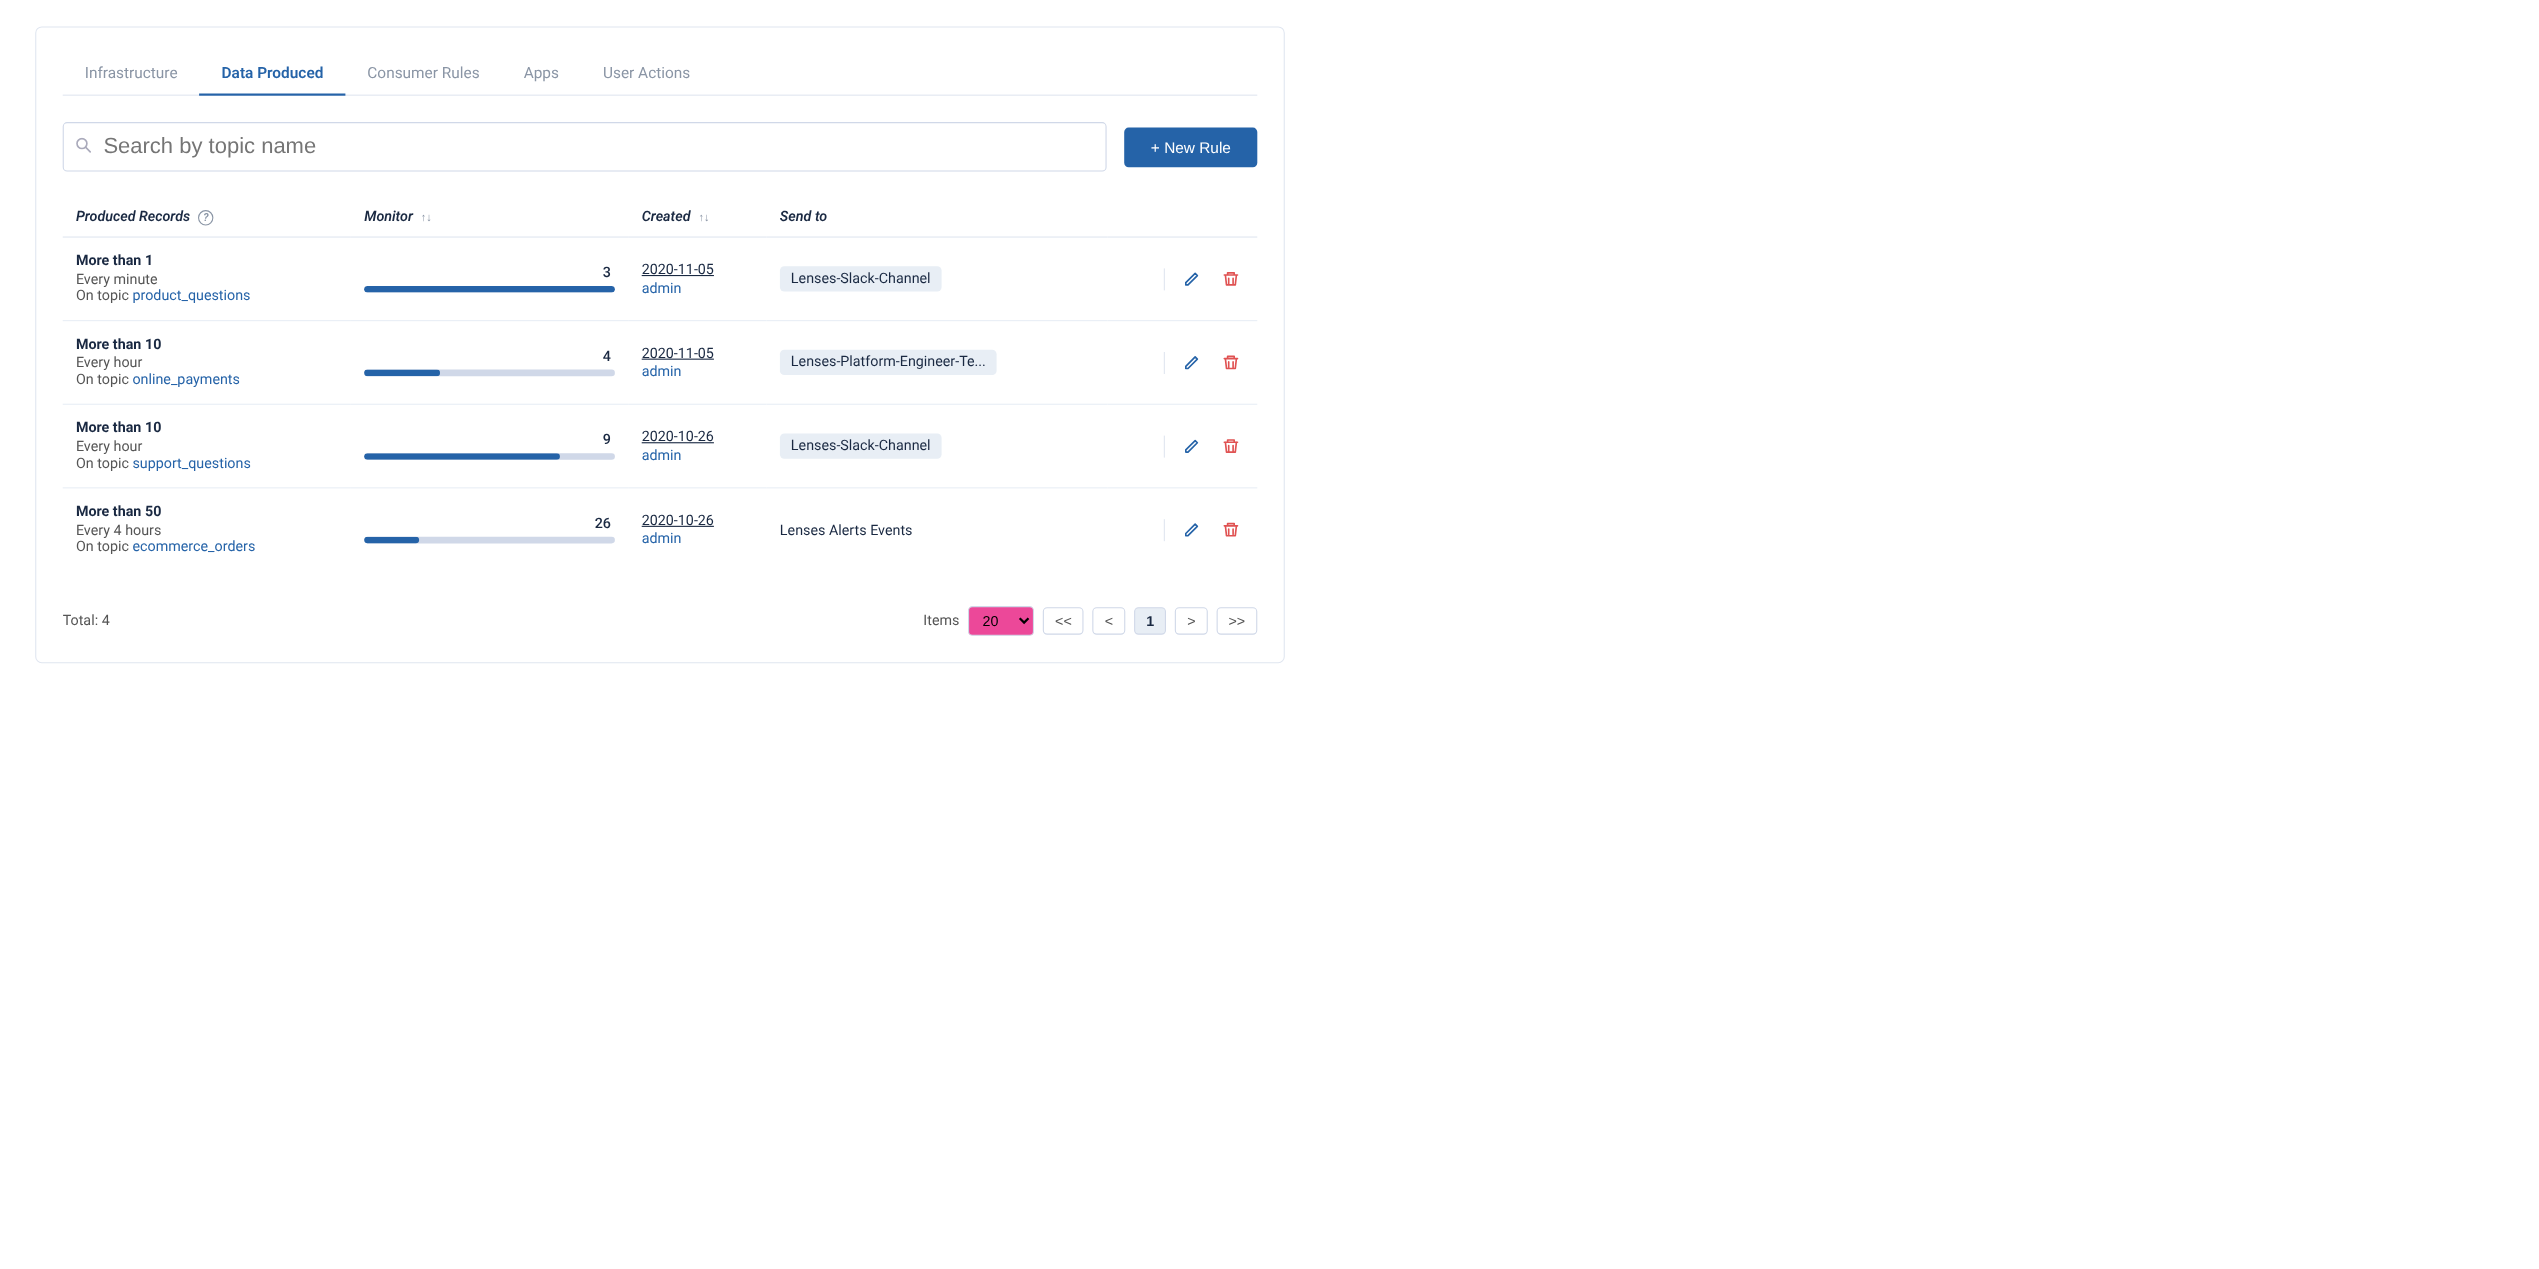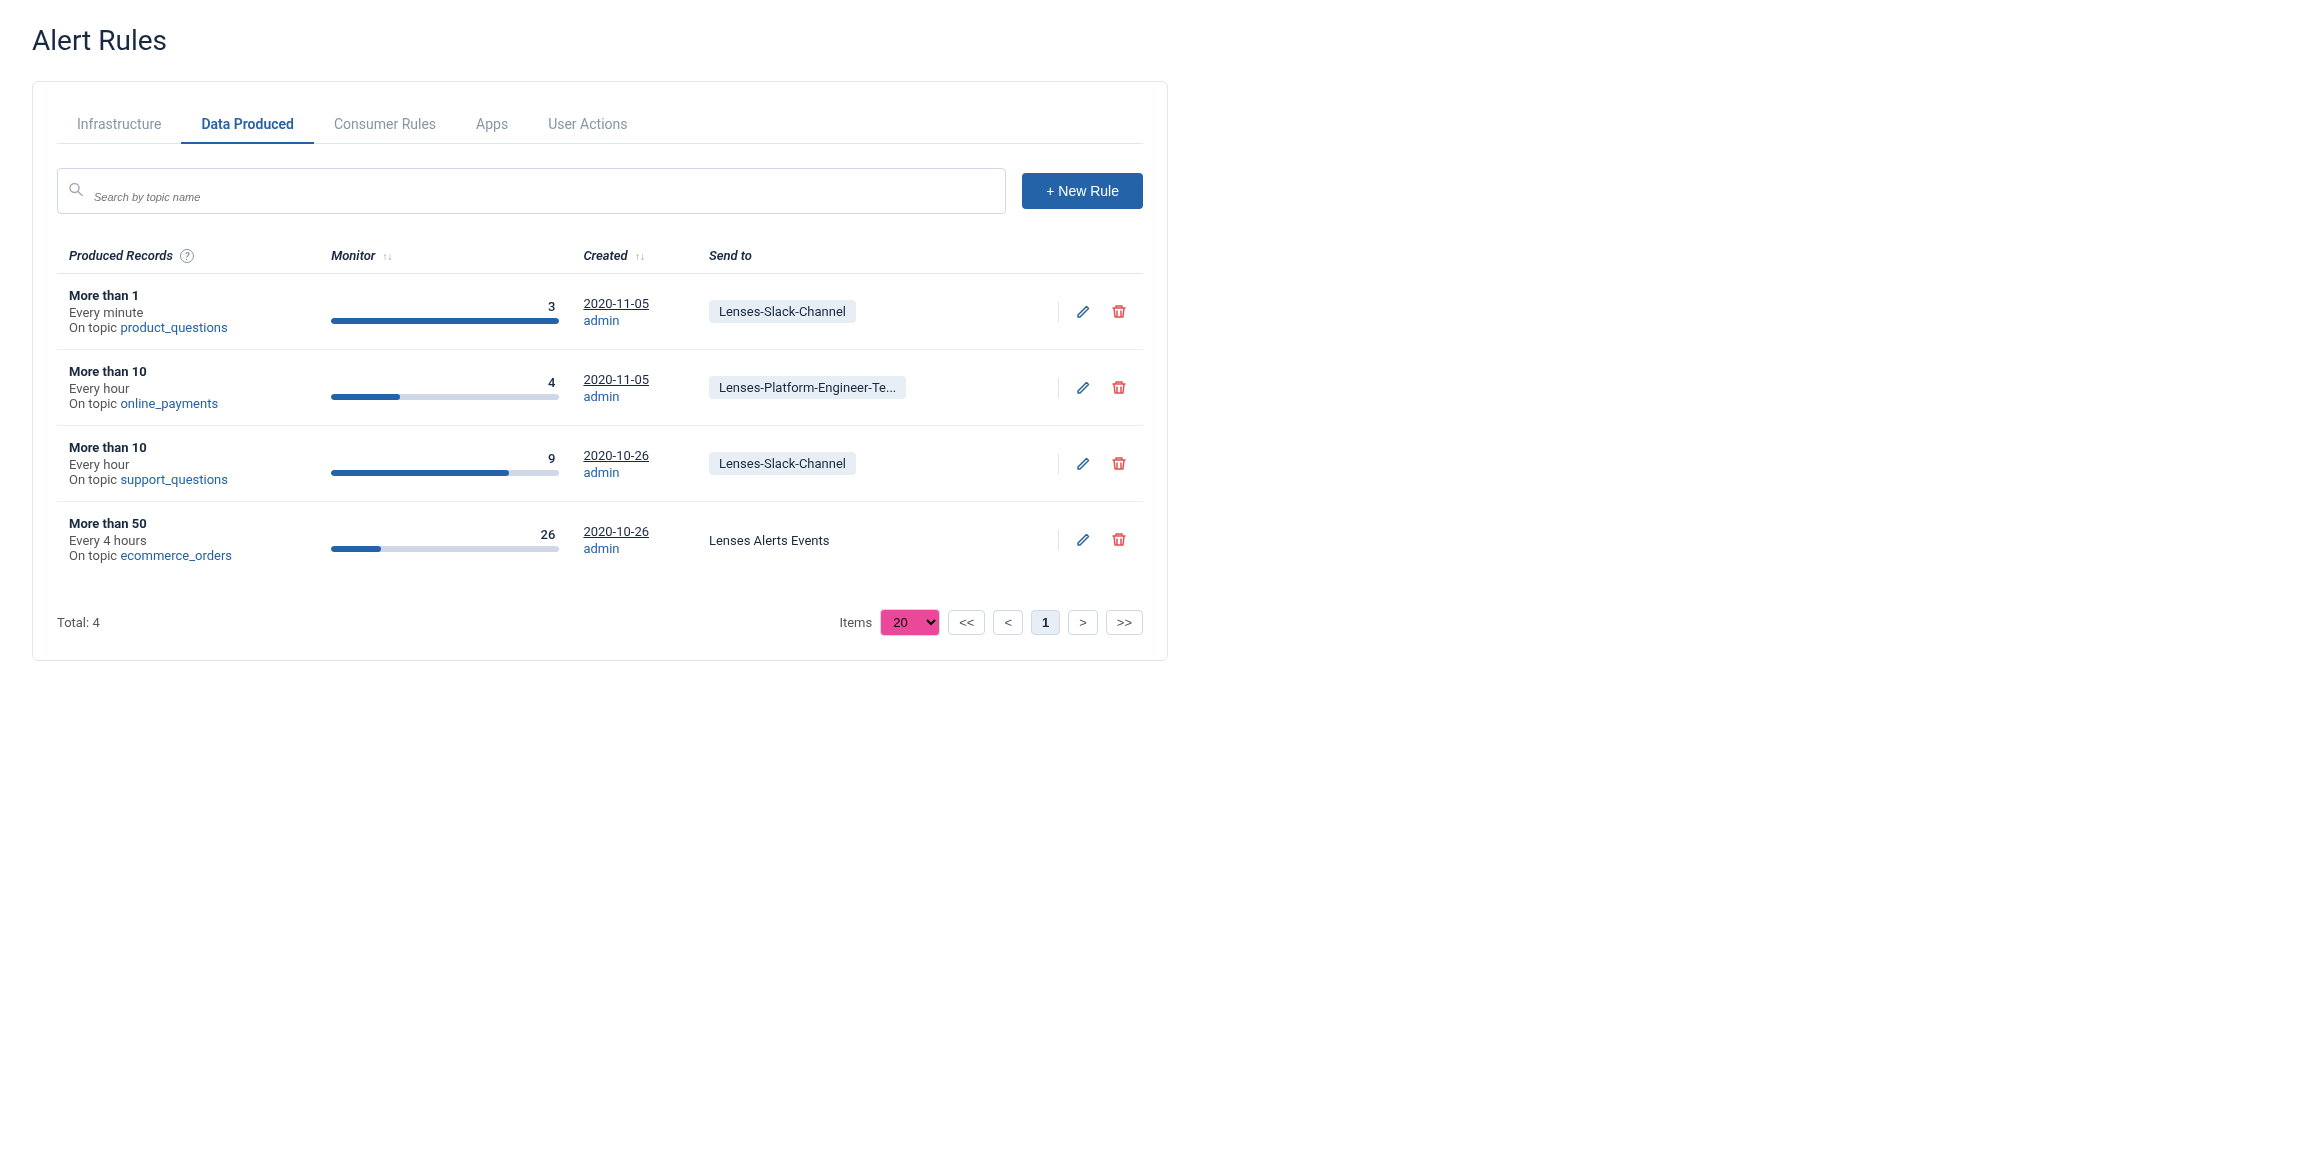--- a/index.html
+++ b/index.html
@@ -59,28 +59,27 @@
     }
     .search-icon-wrap {
       position: absolute;
       left: 12px;
       top: 50%;
       transform: translateY(-50%);
       color: #aab;
     }
     .search-input {
       width: 100%;
-      padding: 22px 14px 10px 36px;
+      padding: 10px 14px 10px 36px;
       border: 1px solid #d0d8e8;
       border-radius: 4px;
-      font-size: 11px;
+      font-size: 20px;
       color: #666;
       outline: none;
       background: #fff;
-      font-style: italic;
     }
     .new-rule-btn {
       background: #2563a8;
       color: #fff;
       border: none;
       border-radius: 4px;
       padding: 10px 24px;
       font-size: 14px;
       font-weight: 500;
       cursor: pointer;
@@ -270,21 +269,20 @@
     .page-btn.active {
       background: #e8eef5;
       color: #1a2942;
       font-weight: 600;
     }
   </style>
 </head>
 <body>
 
 <div class="page-container">
-  <h1 class="page-title">Alert Rules</h1>
 
   <div class="card">
 
     <nav class="tabs">
     <a class="tab" href="#">Infrastructure</a>
         <a class="tab active" href="#">Data Produced</a>
         <a class="tab" href="#">Consumer Rules</a>
         <a class="tab" href="#">Apps</a>
         <a class="tab" href="#">User Actions</a>
       </nav>

